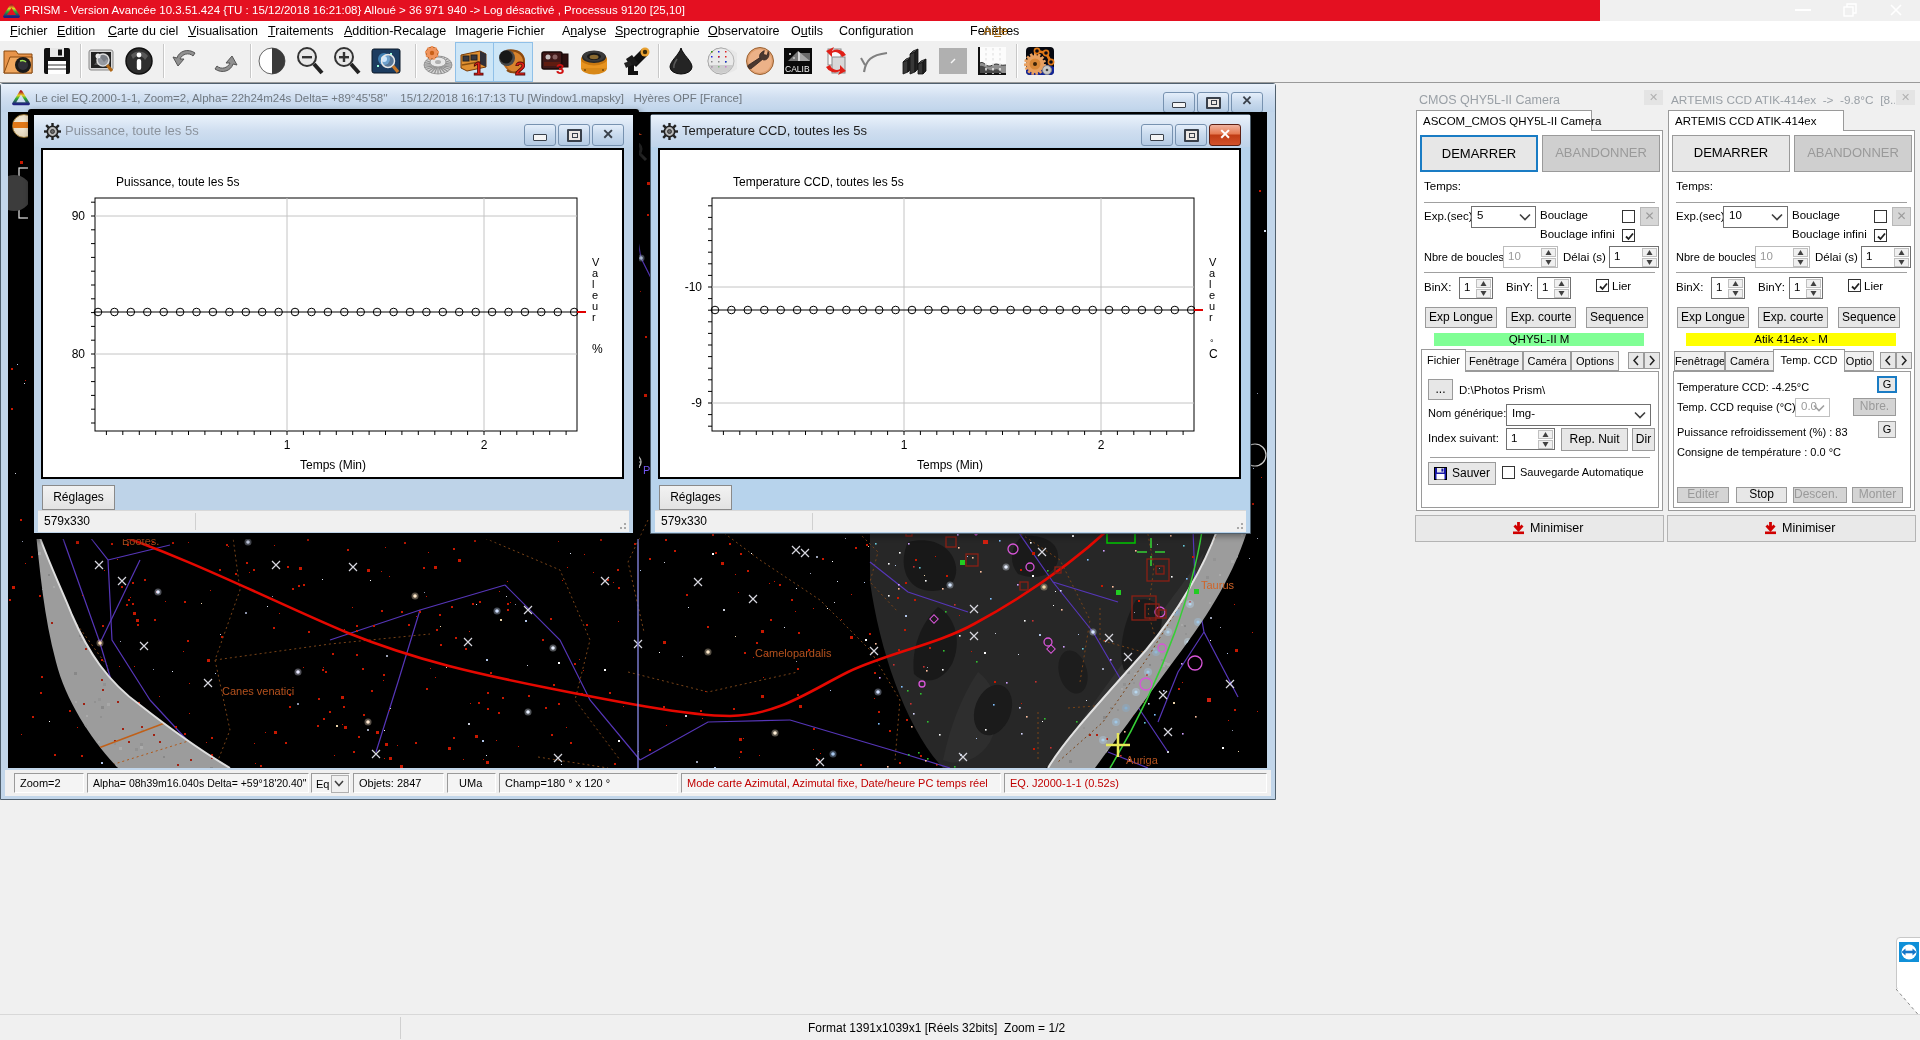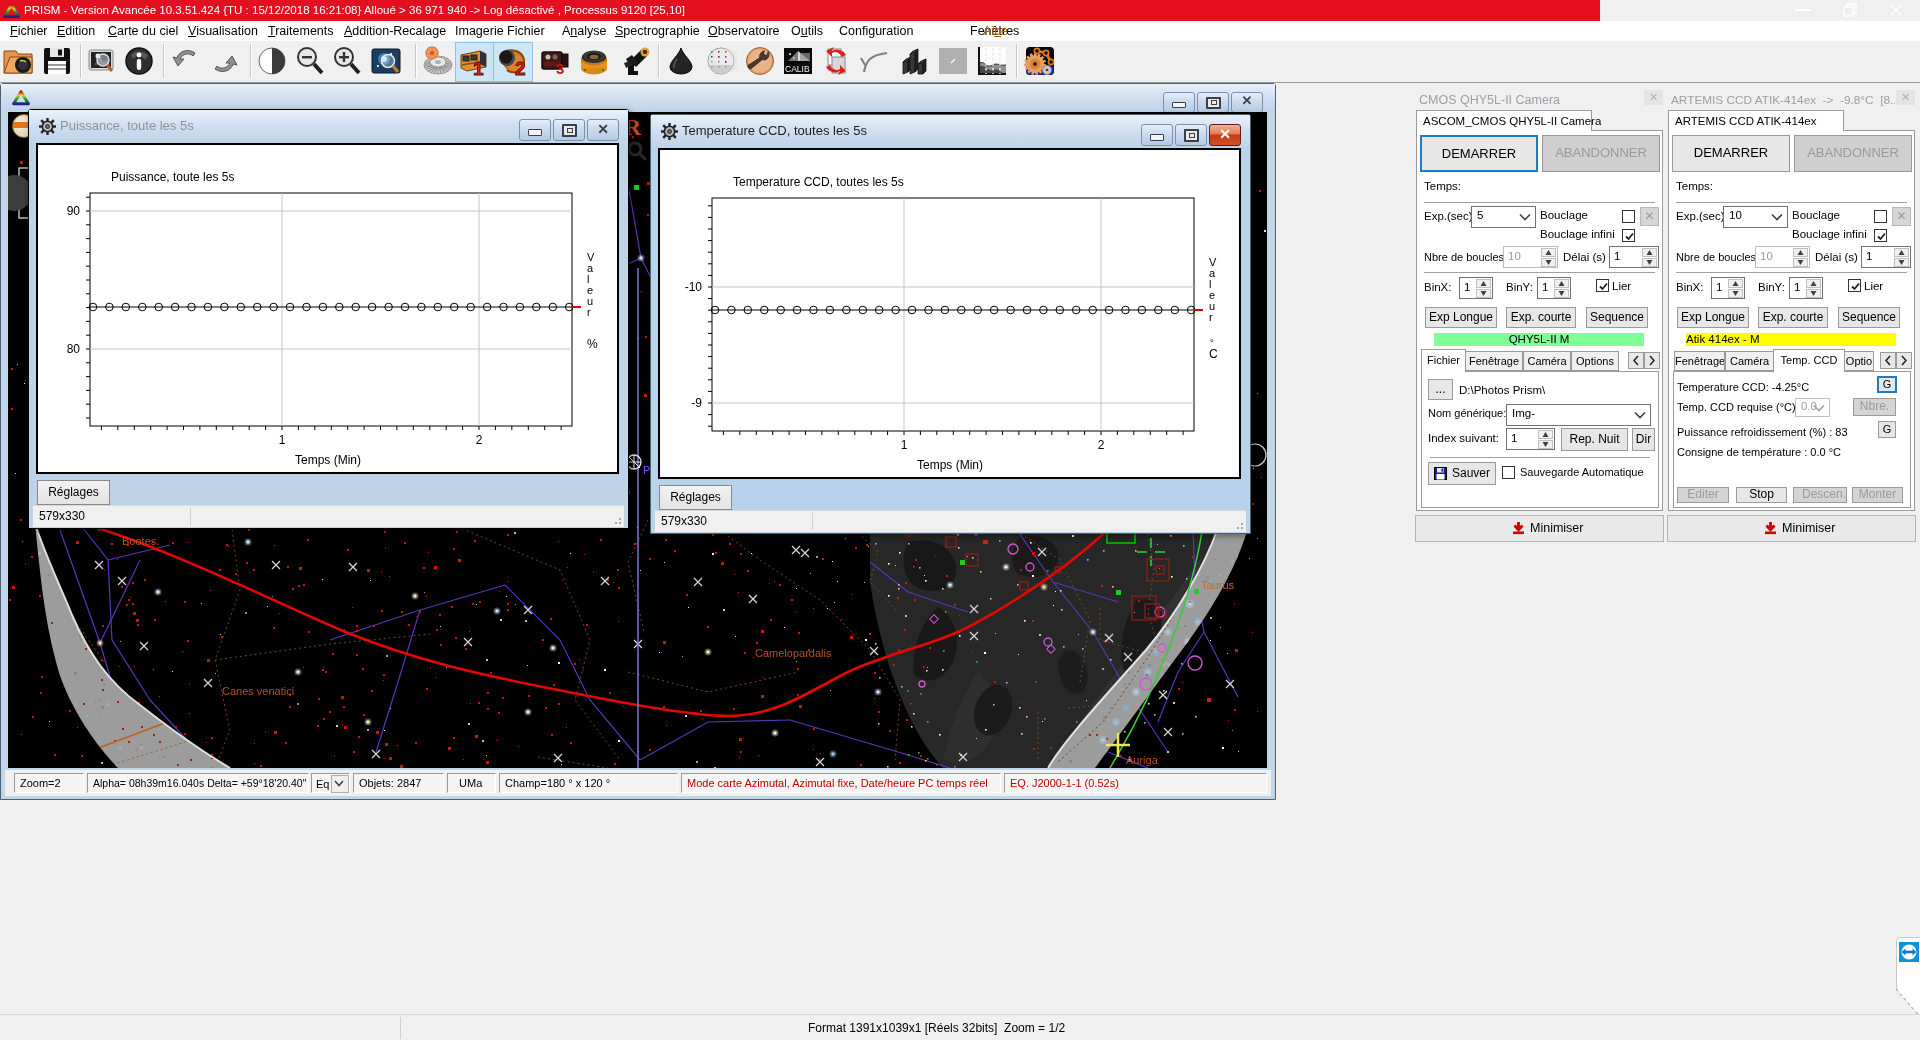--- a/index.html
+++ b/index.html
@@ -302,20 +302,21 @@
     <div style="left:415px;top:3px;width:1px;height:34px;background:#c8c8c8;border-right:1px solid #fff"></div>
     <div style="left:658px;top:3px;width:1px;height:34px;background:#c8c8c8;border-right:1px solid #fff"></div>
     <div style="left:1016px;top:3px;width:1px;height:34px;background:#c8c8c8;border-right:1px solid #fff"></div>
 </div>
 <div style="left:0;top:83px;width:1920px;height:931px;background:#f0f0f0">
 <div style="left:0;top:0;width:1274px;height:715px;background:#c2d6ea;border:1px solid #50606e;border-radius:3px 3px 0 0">
 <div style="left:0;top:0;width:100%;height:28px;background:linear-gradient(#e9f1fb,#cfdef0 50%,#bfd4ea)">
 <svg width="18" height="16" style="position:absolute;left:11px;top:6px" viewBox="0 0 17 15">
           <path d="M8.5,1.5 L15.5,13 L1.5,13 Z" fill="none" stroke="url(#pg)" stroke-width="2.8" stroke-linejoin="round"></path>
         </svg>
+<div style="left:34px;top:8px;font-size:11.5px;color:#707880;white-space:nowrap">Le ciel EQ.2000-1-1, Zoom=2, Alpha= 22h24m24s Delta= +89°45'58''&nbsp;&nbsp;&nbsp;&nbsp;15/12/2018 16:17:13 TU [Window1.mapsky]&nbsp;&nbsp;&nbsp;Hyères OPF [France]</div>
 <div style="left:1162px;top:8px;width:30px;height:19px;background:linear-gradient(#e4eefa,#cadbee 45%,#b4cbe4);border:1px solid #7792b0;border-radius:3px">
 <div style="left:8px;top:9px;width:12px;height:4px;background:#f4f4f4;border:1.5px solid #39404a;border-radius:1px"></div>
 </div>
 <div style="left:1196px;top:8px;width:30px;height:19px;background:linear-gradient(#e4eefa,#cadbee 45%,#b4cbe4);border:1px solid #7792b0;border-radius:3px">
 <div style="left:8px;top:4px;width:11px;height:8px;background:#ece8e4;border:2px solid #39404a;border-radius:1px">
             <div style="left:2.5px;top:1px;width:4px;height:2.5px;border:1.5px solid #39404a"></div>
           </div>
 </div>
 <div style="left:1230px;top:8px;width:30px;height:19px;background:linear-gradient(#e4eefa,#cadbee 45%,#b4cbe4);border:1px solid #7792b0;border-radius:3px">
 <div style="left:0;top:0;width:30px;text-align:center;font-size:13px;font-weight:bold;color:#39404a">✕</div>
@@ -1723,21 +1724,21 @@
           <div style="left:5px;top:3px;font-size:11px;color:#000;white-space:nowrap">Champ=180 ° x 120 °</div>
         </div>
 <div style="left:676px;top:3px;width:320px;height:20px;background:#f4f4f4;border:1px solid;border-color:#9a9a9a #fff #fff #9a9a9a;box-sizing:border-box">
           <div style="left:5px;top:3px;font-size:11px;color:#c00000;white-space:nowrap">Mode carte Azimutal, Azimutal fixe, Date/heure PC temps réel</div>
         </div>
 <div style="left:999px;top:3px;width:263px;height:20px;background:#f4f4f4;border:1px solid;border-color:#9a9a9a #fff #fff #9a9a9a;box-sizing:border-box">
           <div style="left:5px;top:3px;font-size:11px;color:#c00000;white-space:nowrap">EQ. J2000-1-1 (0.52s)</div>
         </div>
 </div>
 </div>
-<div style="left:28px;top:26px;width:599px;height:418px;background:#bed3e8;border:1px solid #000000;border-radius:3px 3px 0 0;box-shadow:2px 2px 6px rgba(0,0,0,0.4)">
+<div style="left:28px;top:26px;width:599px;height:418px;background:#bed3e8;border:6px solid #000000;border-radius:3px 3px 0 0;box-shadow:2px 2px 6px rgba(0,0,0,0.4)">
       <div style="left:0;top:0;width:100%;height:32px;background:linear-gradient(#eaf2fb,#cfdef0 50%,#bfd4ea)">
         <svg width="17" height="17" style="position:absolute;left:10px;top:8px" viewBox="0 0 17 17">
           <circle cx="8.5" cy="8.5" r="5.2" fill="#b8b8b8" stroke="#222" stroke-width="1.6"></circle>
           <rect x="7.3" y="-0.4" width="2.4" height="3.4" fill="#222" transform="rotate(0 8.5 8.5)"></rect>
           <rect x="7.3" y="-0.4" width="2.4" height="3.4" fill="#222" transform="rotate(45 8.5 8.5)"></rect>
           <rect x="7.3" y="-0.4" width="2.4" height="3.4" fill="#222" transform="rotate(90 8.5 8.5)"></rect>
           <rect x="7.3" y="-0.4" width="2.4" height="3.4" fill="#222" transform="rotate(135 8.5 8.5)"></rect>
           <rect x="7.3" y="-0.4" width="2.4" height="3.4" fill="#222" transform="rotate(180 8.5 8.5)"></rect>
           <rect x="7.3" y="-0.4" width="2.4" height="3.4" fill="#222" transform="rotate(225 8.5 8.5)"></rect>
           <rect x="7.3" y="-0.4" width="2.4" height="3.4" fill="#222" transform="rotate(270 8.5 8.5)"></rect>
@@ -2239,21 +2240,21 @@
     </div>
     <div style="left:1848px;top:196px;width:13px;height:13px;background:#fff;border:1px solid #333;box-sizing:border-box;z-index:3">
       <svg width="11" height="11" style="position:absolute;left:0.5px;top:0.5px">
         <path d="M2,5.5 L4.5,8 L9,2.5" fill="none" stroke="#222" stroke-width="1.8"></path>
       </svg>
     </div>
     <div style="left:1864px;top:197px;font-size:11.5px;color:#000;white-space:nowrap;z-index:3">Lier</div>
     <div style="left:1677px;top:224px;width:72px;height:21px;background:#e7e7e7;border:1px solid #9a9a9a;box-sizing:border-box;font-size:12px;color:#000;text-align:center;line-height:18px;z-index:3;white-space:nowrap">Exp Longue</div>
     <div style="left:1758px;top:224px;width:70px;height:21px;background:#e7e7e7;border:1px solid #9a9a9a;box-sizing:border-box;font-size:12px;color:#000;text-align:center;line-height:18px;z-index:3;white-space:nowrap">Exp. courte</div>
     <div style="left:1838px;top:224px;width:62px;height:21px;background:#e7e7e7;border:1px solid #9a9a9a;box-sizing:border-box;font-size:12px;color:#000;text-align:center;line-height:18px;z-index:3;white-space:nowrap">Sequence</div>
-    <div style="left:1686px;top:250px;width:210px;height:13px;background:#ffff00;font-size:11.5px;text-align:left;line-height:13px;z-index:3">Atik 414ex - M</div>
+    <div style="left:1686px;top:250px;width:210px;height:13px;background:#ffff00;font-size:11.5px;text-align:center;line-height:13px;z-index:3">Atik 414ex - M</div>
     <div style="left:1674px;top:268px;width:51px;height:20px;background:#f0f0f0;border:1px solid #9a9a9a;box-sizing:border-box;font-size:11px;text-align:center;padding-top:3px;z-index:2;white-space:nowrap;overflow:hidden">Fenêtrage</div>
     <div style="left:1725px;top:268px;width:49px;height:20px;background:#f0f0f0;border:1px solid #9a9a9a;box-sizing:border-box;font-size:11px;text-align:center;padding-top:3px;z-index:2;white-space:nowrap;overflow:hidden">Caméra</div>
     <div style="left:1773px;top:266px;width:72px;height:23px;background:#fff;border:1px solid #9a9a9a;border-bottom:none;box-sizing:border-box;font-size:11px;text-align:center;padding-top:4px;z-index:4;white-space:nowrap">Temp. CCD</div>
     <div style="left:1844px;top:268px;width:30px;height:20px;background:#f0f0f0;border:1px solid #9a9a9a;box-sizing:border-box;font-size:11px;text-align:center;padding-top:3px;z-index:2;white-space:nowrap;overflow:hidden">Optio</div>
     <div style="left:1880px;top:269px;width:16px;height:17px;background:#e7e7e7;border:1px solid #9a9a9a;box-sizing:border-box;z-index:3"><svg width="14" height="15">
         <path d="M9,3 L5,7.5 L9,12" fill="none" stroke="#222" stroke-width="1.5"></path>
       </svg></div>
     <div style="left:1896px;top:269px;width:16px;height:17px;background:#e7e7e7;border:1px solid #9a9a9a;box-sizing:border-box;z-index:3"><svg width="14" height="15">
         <path d="M5,3 L9,7.5 L5,12" fill="none" stroke="#222" stroke-width="1.5"></path>
       </svg></div>
@@ -2266,21 +2267,21 @@
       <svg width="12" height="8" style="position:absolute;right:4px;top:5px">
         <path d="M1,1.5 L6,6.5 L11,1.5" fill="none" stroke="#a0a0a0" stroke-width="1.6"></path>
       </svg>
     </div>
     <div style="left:1853px;top:315px;width:43px;height:18px;background:#d4d4d4;border:1px solid #9a9a9a;box-sizing:border-box;font-size:12px;color:#9a9a9a;text-align:center;line-height:15px;z-index:3;white-space:nowrap">Nbre.</div>
     <div style="left:1677px;top:343px;font-size:11px;color:#000;white-space:nowrap;z-index:3">Puissance refroidissement (%) : 83</div>
     <div style="left:1878px;top:338px;width:18px;height:17px;background:#e7e7e7;border:1px solid #9a9a9a;box-sizing:border-box;font-size:11px;text-align:center;line-height:14px;z-index:3">G</div>
     <div style="left:1677px;top:363px;font-size:11px;color:#000;white-space:nowrap;z-index:3">Consigne de température : 0.0 °C</div>
     <div style="left:1677px;top:404px;width:52px;height:16px;background:#d4d4d4;border:1px solid #9a9a9a;box-sizing:border-box;font-size:12px;color:#9a9a9a;text-align:center;line-height:13px;z-index:3;white-space:nowrap">Editer</div>
     <div style="left:1736px;top:404px;width:51px;height:16px;background:#e7e7e7;border:1px solid #9a9a9a;box-sizing:border-box;font-size:12px;color:#000;text-align:center;line-height:13px;z-index:3;white-space:nowrap">Stop</div>
-    <div style="left:1793px;top:404px;width:54px;height:16px;background:#d4d4d4;border:1px solid #9a9a9a;box-sizing:border-box;font-size:12px;color:#9a9a9a;text-align:right;line-height:13px;z-index:3;white-space:nowrap">Descen.</div>
+    <div style="left:1793px;top:404px;width:54px;height:16px;background:#d4d4d4;border:1px solid #9a9a9a;box-sizing:border-box;font-size:12px;color:#9a9a9a;text-align:left;line-height:13px;z-index:3;white-space:nowrap">Descen.</div>
     <div style="left:1852px;top:404px;width:51px;height:16px;background:#d4d4d4;border:1px solid #9a9a9a;box-sizing:border-box;font-size:12px;color:#9a9a9a;text-align:center;line-height:13px;z-index:3;white-space:nowrap">Monter</div>
     <div style="left:1667px;top:432px;width:249px;height:27px;background:#e9e9e9;border:1px solid #b4b4b4;box-sizing:border-box">
       <svg width="15" height="15" style="position:absolute;left:95px;top:5px">
         <path d="M7.5,1 L7.5,7.5 M3.5,4.5 L7.5,9 L11.5,4.5" stroke="#d00000" stroke-width="2.8" fill="none"></path>
         <rect x="2" y="10.5" width="11" height="2.6" fill="#d00000"></rect>
       </svg>
       <div style="left:114px;top:5px;font-size:12.5px">Minimiser</div>
     </div>
 <div style="left:1896px;top:854px;width:26px;height:52px;background:#fff;border:1px solid #c8c8c8;border-radius:4px 0 0 4px"></div>
 <svg width="20" height="20" style="position:absolute;left:1899px;top:859px">

